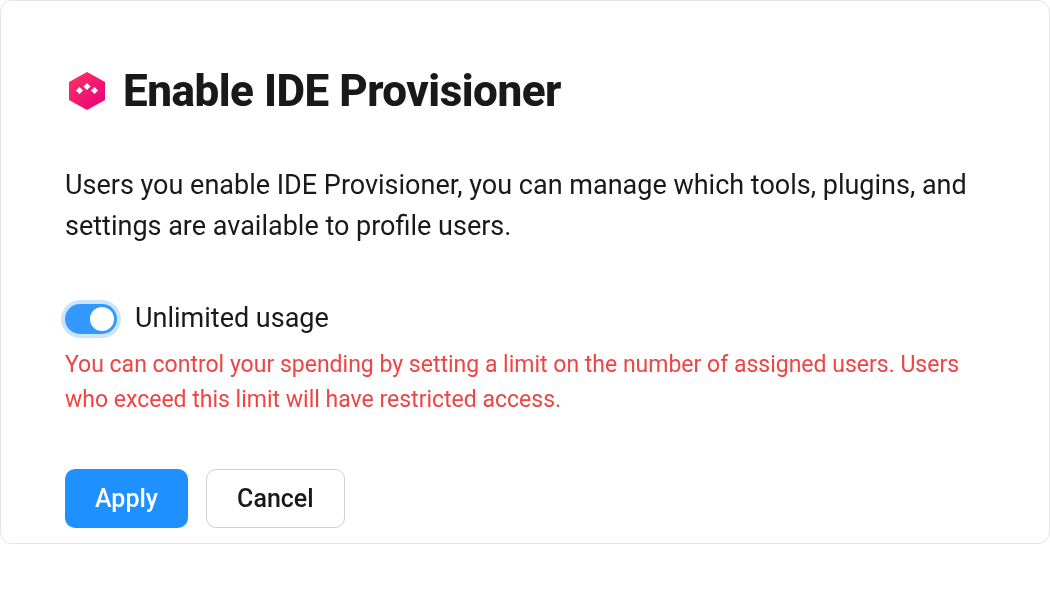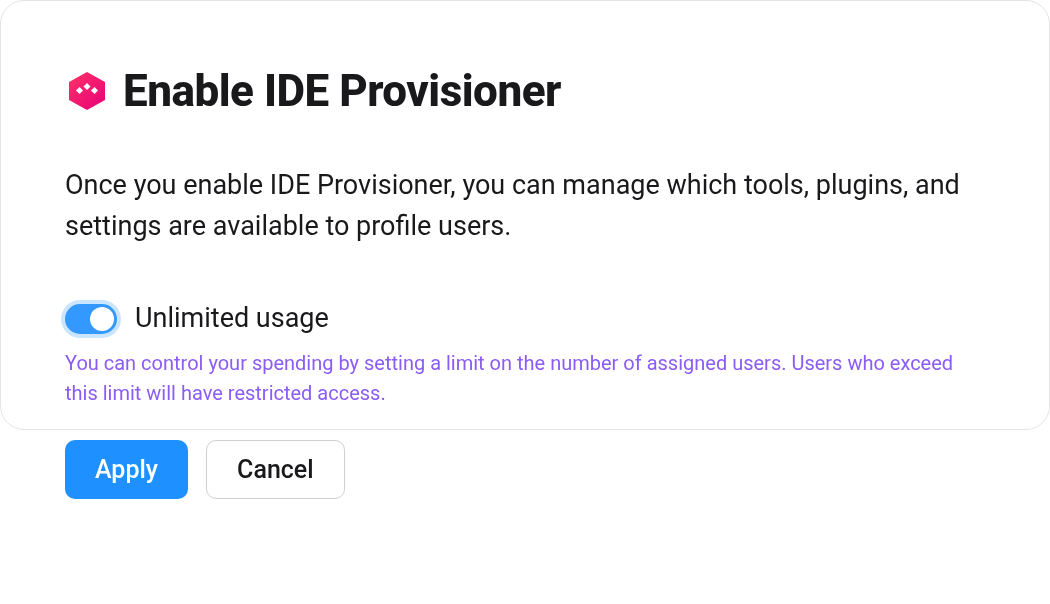--- a/index.html
+++ b/index.html
@@ -8,23 +8,23 @@
       padding: 0;
     }
     body {
       font-family: -apple-system, BlinkMacSystemFont, "Segoe UI", Roboto, Helvetica, Arial, sans-serif;
       background: #fff;
       width: 1050px;
       height: 604px;
     }
     .dialog {
       width: 1050px;
-      height: 430px;
+      height: 544px;
       border: 1px solid #e5e5e5;
-      border-radius: 24px;
+      border-radius: 12px;
       padding: 64px 64px 48px 64px;
       display: flex;
       flex-direction: column;
     }
     .header {
       display: flex;
       align-items: center;
       gap: 14px;
       margin-bottom: 48px;
     }
@@ -67,24 +67,24 @@
       background: #fff;
       border-radius: 50%;
       top: 3px;
       right: 3px;
     }
     .toggle-label {
       font-size: 27px;
       color: #19191c;
     }
     .hint {
-      font-size: 20px;
+      font-size: 23px;
       line-height: 1.5;
-      color: #8b5cf6;
-      margin-bottom: 32px;
+      color: #ef4444;
+      margin-bottom: 52px;
     }
     .buttons {
       display: flex;
       gap: 18px;
     }
     .btn {
       font-size: 25px;
       font-weight: 500;
       padding: 15px 30px;
       border-radius: 10px;
@@ -119,21 +119,21 @@
       <polygon points="22,3 40,13 40,31 22,41 4,31 4,13" fill="url(#g1)"></polygon>
       <g fill="#fff">
         <rect x="12" y="19" width="5" height="5" transform="rotate(45 14.5 21.5)"></rect>
         <rect x="19.5" y="15" width="5" height="5" transform="rotate(45 22 17.5)"></rect>
         <rect x="27" y="19" width="5" height="5" transform="rotate(45 29.5 21.5)"></rect>
       </g>
     </svg>
     <h1 class="title">Enable IDE Provisioner</h1>
   </div>
 
-  <p class="description">Once you enable IDE Provisioner, you can manage which tools, plugins, and settings are available to profile users.</p>
+  <p class="description">Users you enable IDE Provisioner, you can manage which tools, plugins, and settings are available to profile users.</p>
 
   <div class="toggle-row">
     <div class="toggle">
       <div class="toggle-knob"></div>
     </div>
     <span class="toggle-label">Unlimited usage</span>
   </div>
 
   <p class="hint">You can control your spending by setting a limit on the number of assigned users. Users who exceed this limit will have restricted access.</p>
 

